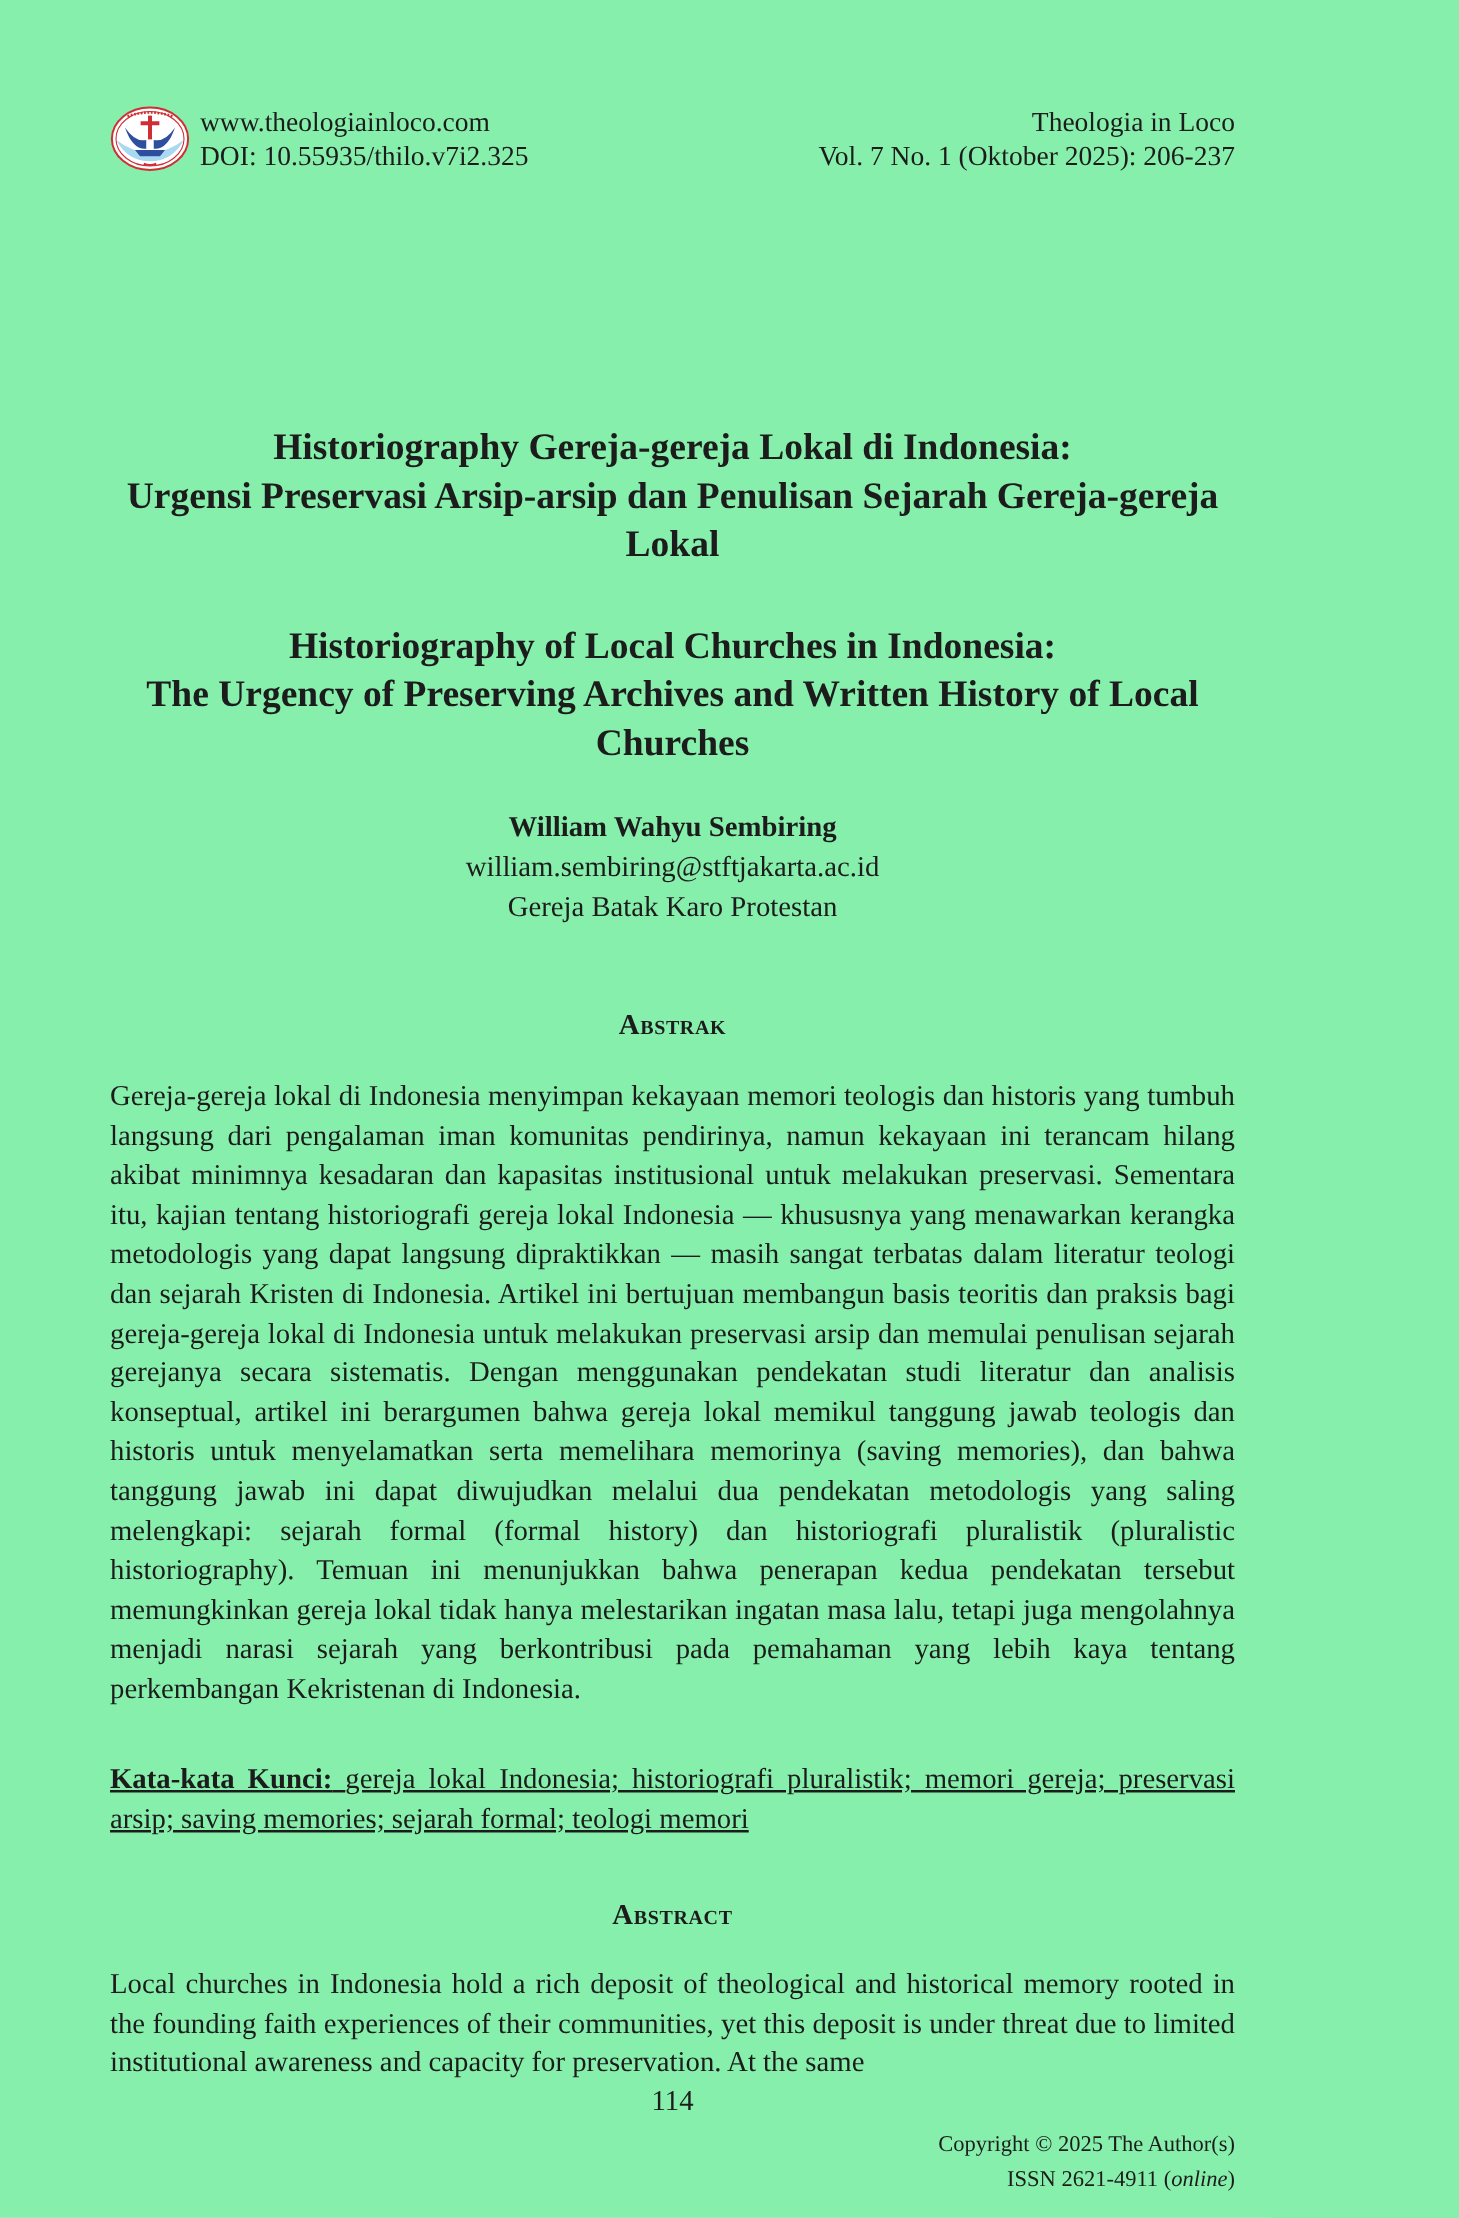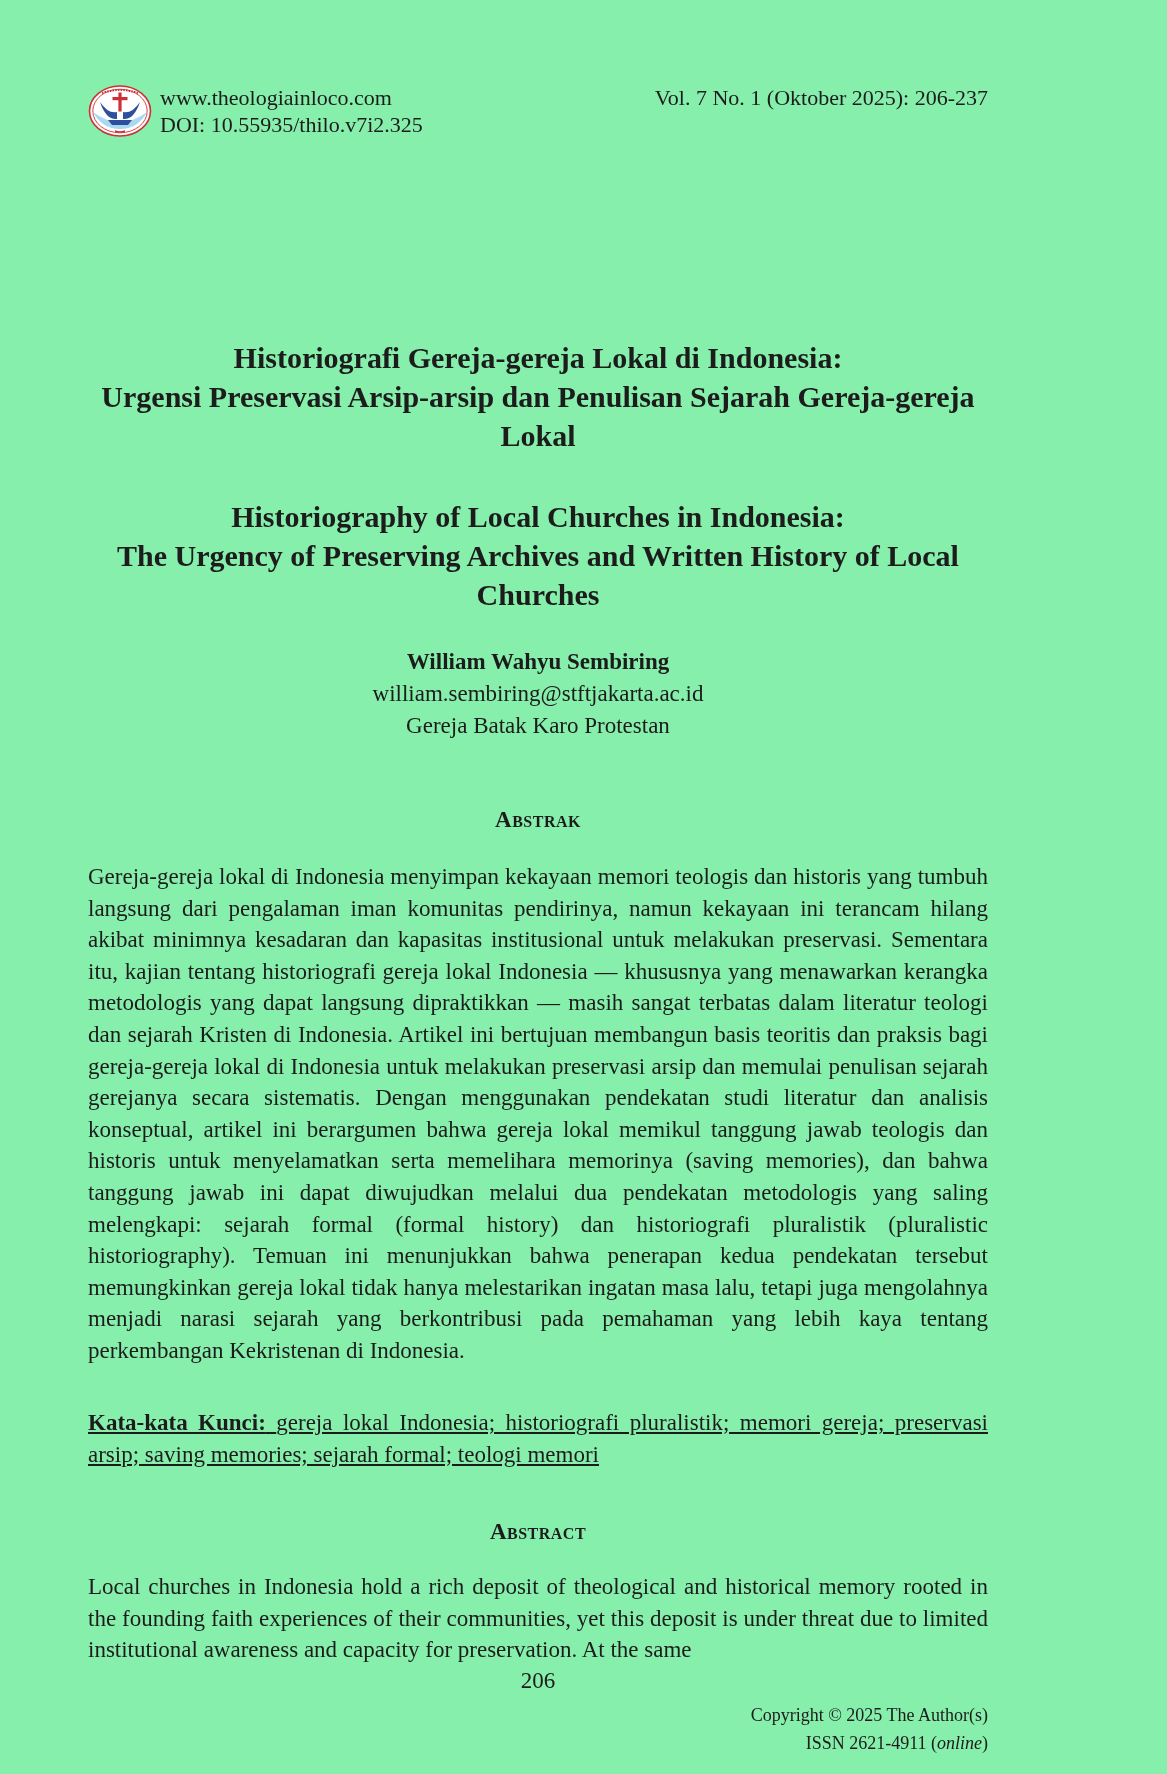--- a/index.html
+++ b/index.html
@@ -107,26 +107,27 @@
         <path d="M52 18 Q44 30 35 28 L35 35 Q46 36 52 18 Z" fill="#2d4f9e"></path>
         <path d="M20 36 L44 36 L40 41 L24 41 Z" fill="#2d4f9e"></path>
         <path d="M27 47 Q32 49 37 47" fill="none" stroke="#cf2e34" stroke-width="1.6"></path>
       </svg>
       <div class="header-left-text">
         <div>www.theologiainloco.com</div>
         <div>DOI: 10.55935/thilo.v7i2.325</div>
       </div>
     </div>
     <div class="header-right">
+      <div>Theologia in Loco</div>
       <div>Vol. 7 No. 1 (Oktober 2025): 206-237</div>
     </div>
   </div>
 
   <div class="title-block title-id">
-    <div>Historiografi Gereja-gereja Lokal di Indonesia:</div>
+    <div>Historiography Gereja-gereja Lokal di Indonesia:</div>
     <div>Urgensi Preservasi Arsip-arsip dan Penulisan Sejarah Gereja-gereja Lokal</div>
   </div>
 
   <div class="title-block title-en">
     <div>Historiography of Local Churches in Indonesia:</div>
     <div>The Urgency of Preserving Archives and Written History of Local Churches</div>
   </div>
 
   <div class="author-block">
     <div class="author-name">William Wahyu Sembiring</div>
@@ -138,20 +139,20 @@
   <p class="body-text abstrak-body">Gereja-gereja lokal di Indonesia menyimpan kekayaan memori teologis dan historis yang tumbuh langsung dari pengalaman iman komunitas pendirinya, namun kekayaan ini terancam hilang akibat minimnya kesadaran dan kapasitas institusional untuk melakukan preservasi. Sementara itu, kajian tentang historiografi gereja lokal Indonesia — khususnya yang menawarkan kerangka metodologis yang dapat langsung dipraktikkan — masih sangat terbatas dalam literatur teologi dan sejarah Kristen di Indonesia. Artikel ini bertujuan membangun basis teoritis dan praksis bagi gereja-gereja lokal di Indonesia untuk melakukan preservasi arsip dan memulai penulisan sejarah gerejanya secara sistematis. Dengan menggunakan pendekatan studi literatur dan analisis konseptual, artikel ini berargumen bahwa gereja lokal memikul tanggung jawab teologis dan historis untuk menyelamatkan serta memelihara memorinya (saving memories), dan bahwa tanggung jawab ini dapat diwujudkan melalui dua pendekatan metodologis yang saling melengkapi: sejarah formal (formal history) dan historiografi pluralistik (pluralistic historiography). Temuan ini menunjukkan bahwa penerapan kedua pendekatan tersebut memungkinkan gereja lokal tidak hanya melestarikan ingatan masa lalu, tetapi juga mengolahnya menjadi narasi sejarah yang berkontribusi pada pemahaman yang lebih kaya tentang perkembangan Kekristenan di Indonesia.</p>
 
   <p class="body-text keywords-block">
     <span class="kw-label">Kata-kata Kunci:</span>
     <span>gereja lokal Indonesia; historiografi pluralistik; memori gereja; preservasi arsip; saving memories; sejarah formal; teologi memori</span>
   </p>
 
   <div class="section-heading heading-abstract">Abstract</div>
   <p class="body-text abstract-en-body">Local churches in Indonesia hold a rich deposit of theological and historical memory rooted in the founding faith experiences of their communities, yet this deposit is under threat due to limited institutional awareness and capacity for preservation. At the same</p>
 
-  <div class="page-number">206</div>
+  <div class="page-number">114</div>
 
   <div class="footer">
     <div>Copyright © 2025 The Author(s)</div>
     <div><span>ISSN 2621-4911 (</span><span class="italic">online</span><span>)</span></div>
   </div>
 
 </div>
 
 </body></html>

